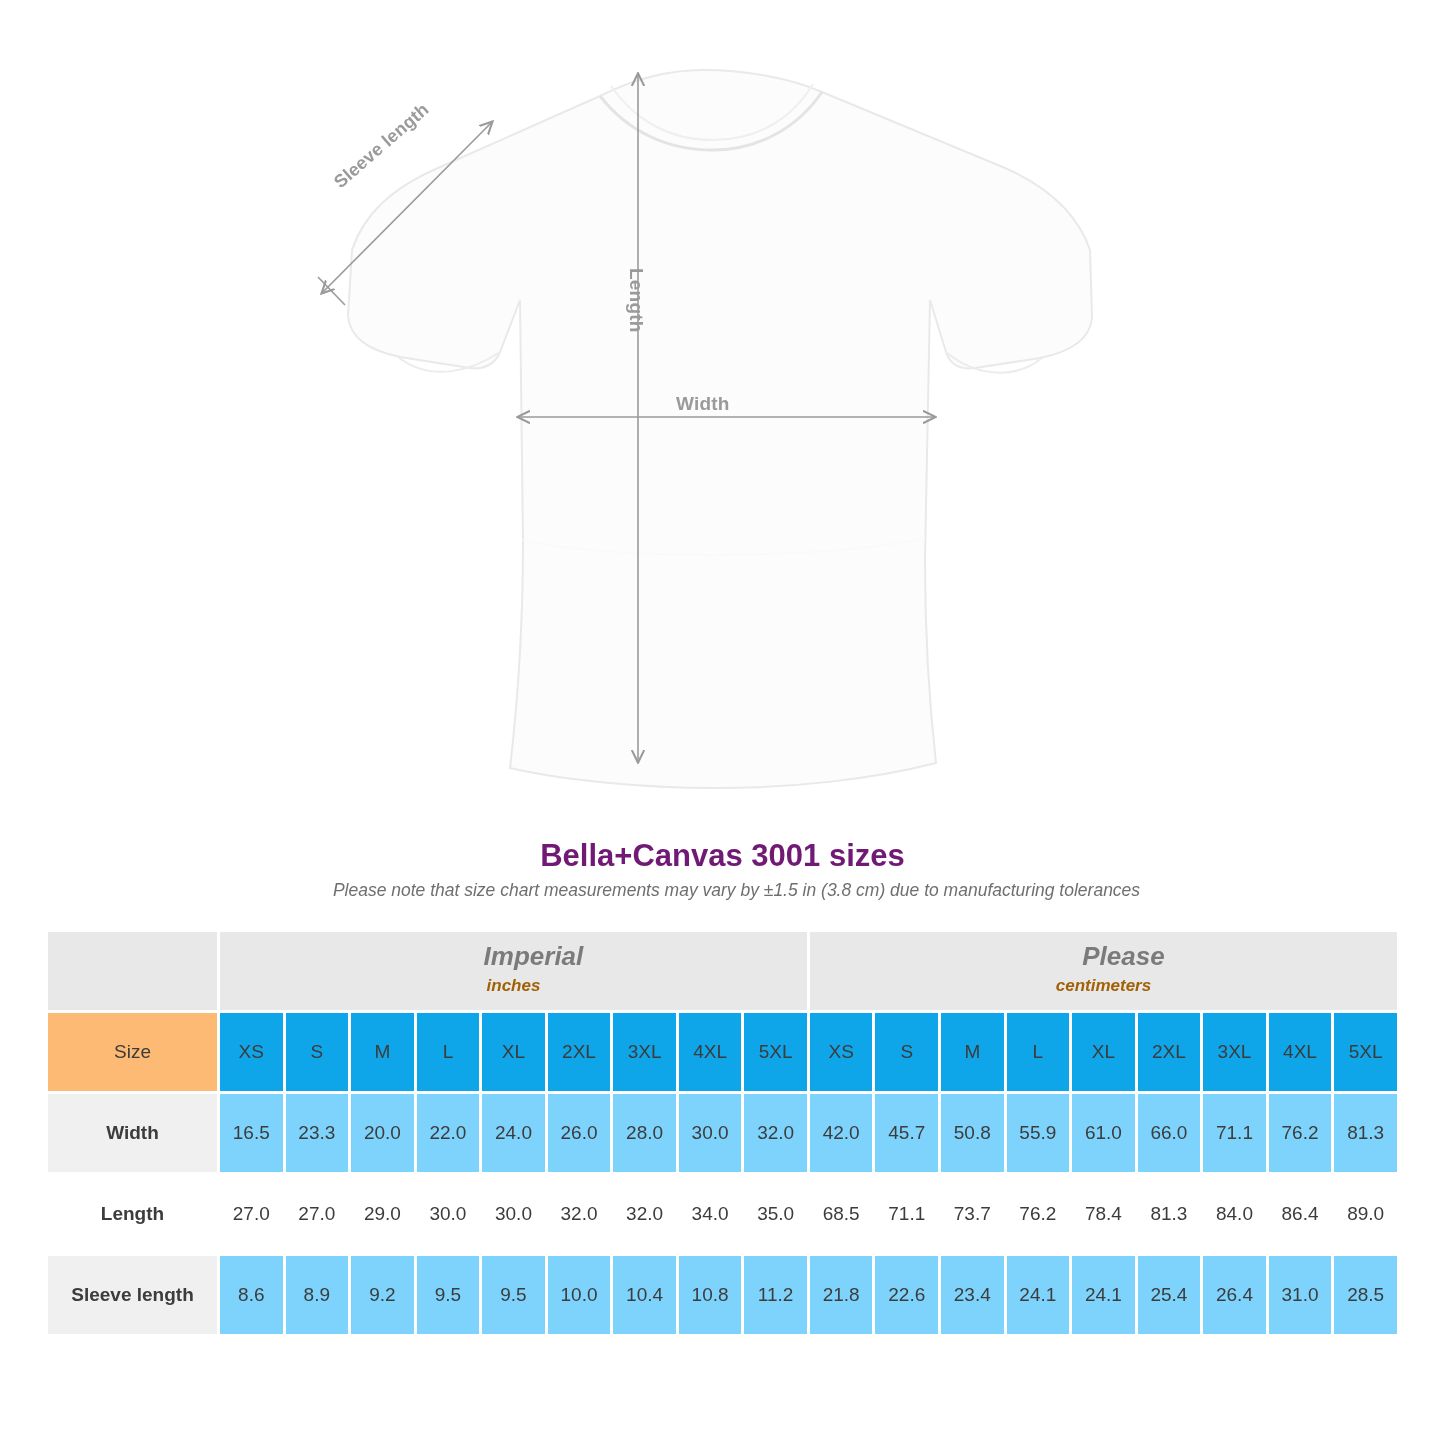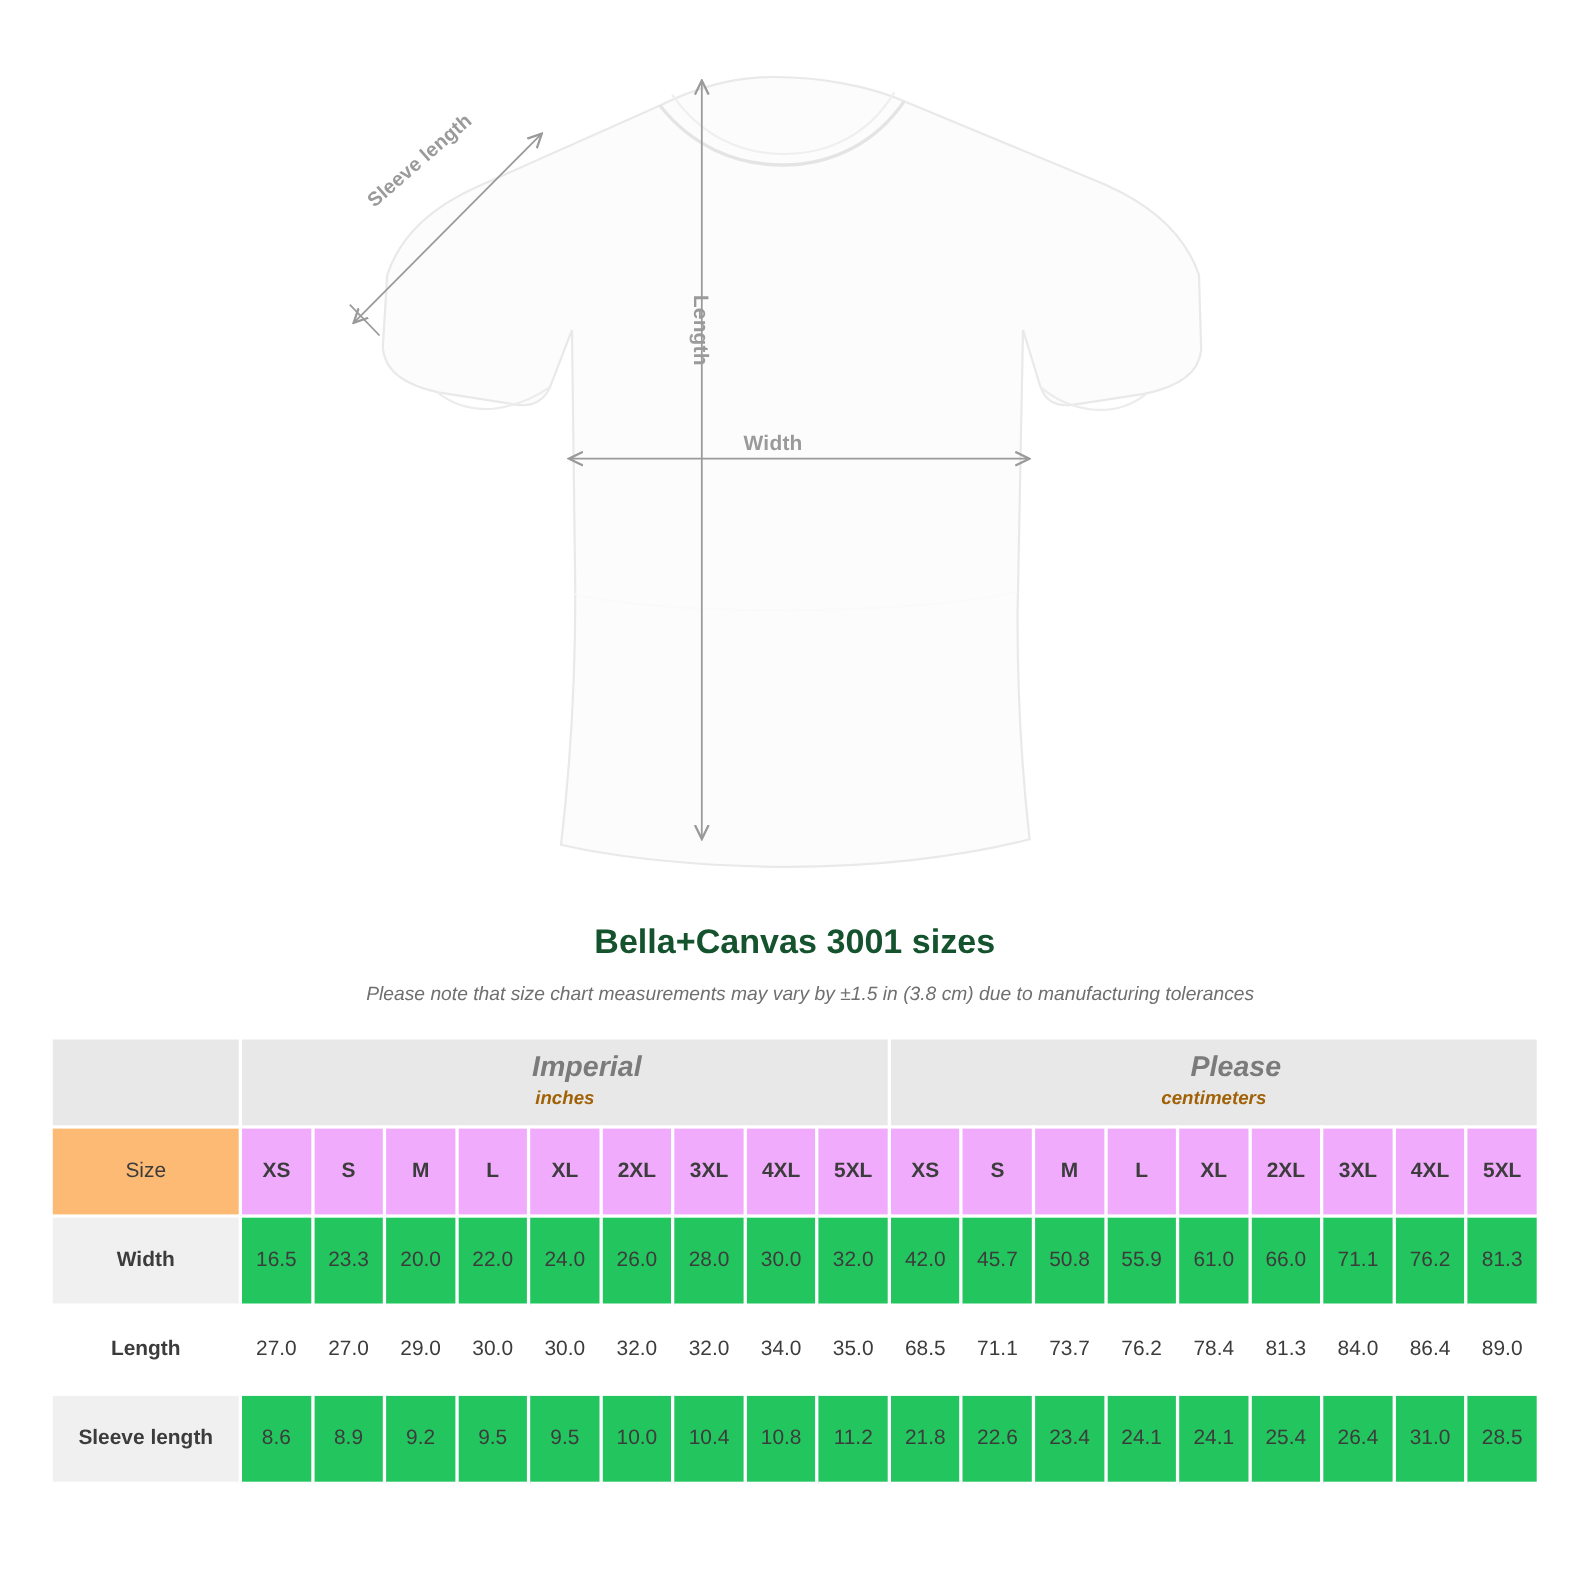--- a/index.html
+++ b/index.html
@@ -53,22 +53,22 @@
   }
 
   
   .title-block {
     text-align: center;
     margin-top: 8px;
   }
   .chart-title {
     font-size: 31px;
     font-weight: bold;
-    color: #14532d;
-    margin: 0 0 19px 0;
+    color: #701a75;
+    margin: 0 0 6px 0;
   }
   .chart-note {
     font-size: 17.5px;
     font-style: italic;
     color: #6f6f6f;
     margin: 0;
     padding-left: 28px;
   }
 
   
@@ -107,31 +107,31 @@
     color: #a16207;
     line-height: 1.6;
   }
   .row-head {
     background: #f0f0f0;
     font-weight: bold;
     font-size: 19.5px;
     color: #3c3c3c;
   }
   .hdr-cell {
-    background: #f0abfc;
-    font-weight: bold;
+    background: #0ea5e9;
+    font-weight: normal;
     font-size: 19.5px;
   }
   .hdr-row-label {
     background: #fdba74;
     font-weight: normal;
     font-size: 19.5px;
   }
   .band-light {
-    background: #22c55e;
+    background: #7dd3fc;
   }
   .band-white {
     background: #ffffff;
   }
   .corner-blank {
     background: #e8e8e8;
   }
   col.label-col { width: 172px; }
 </style>
 </head>

